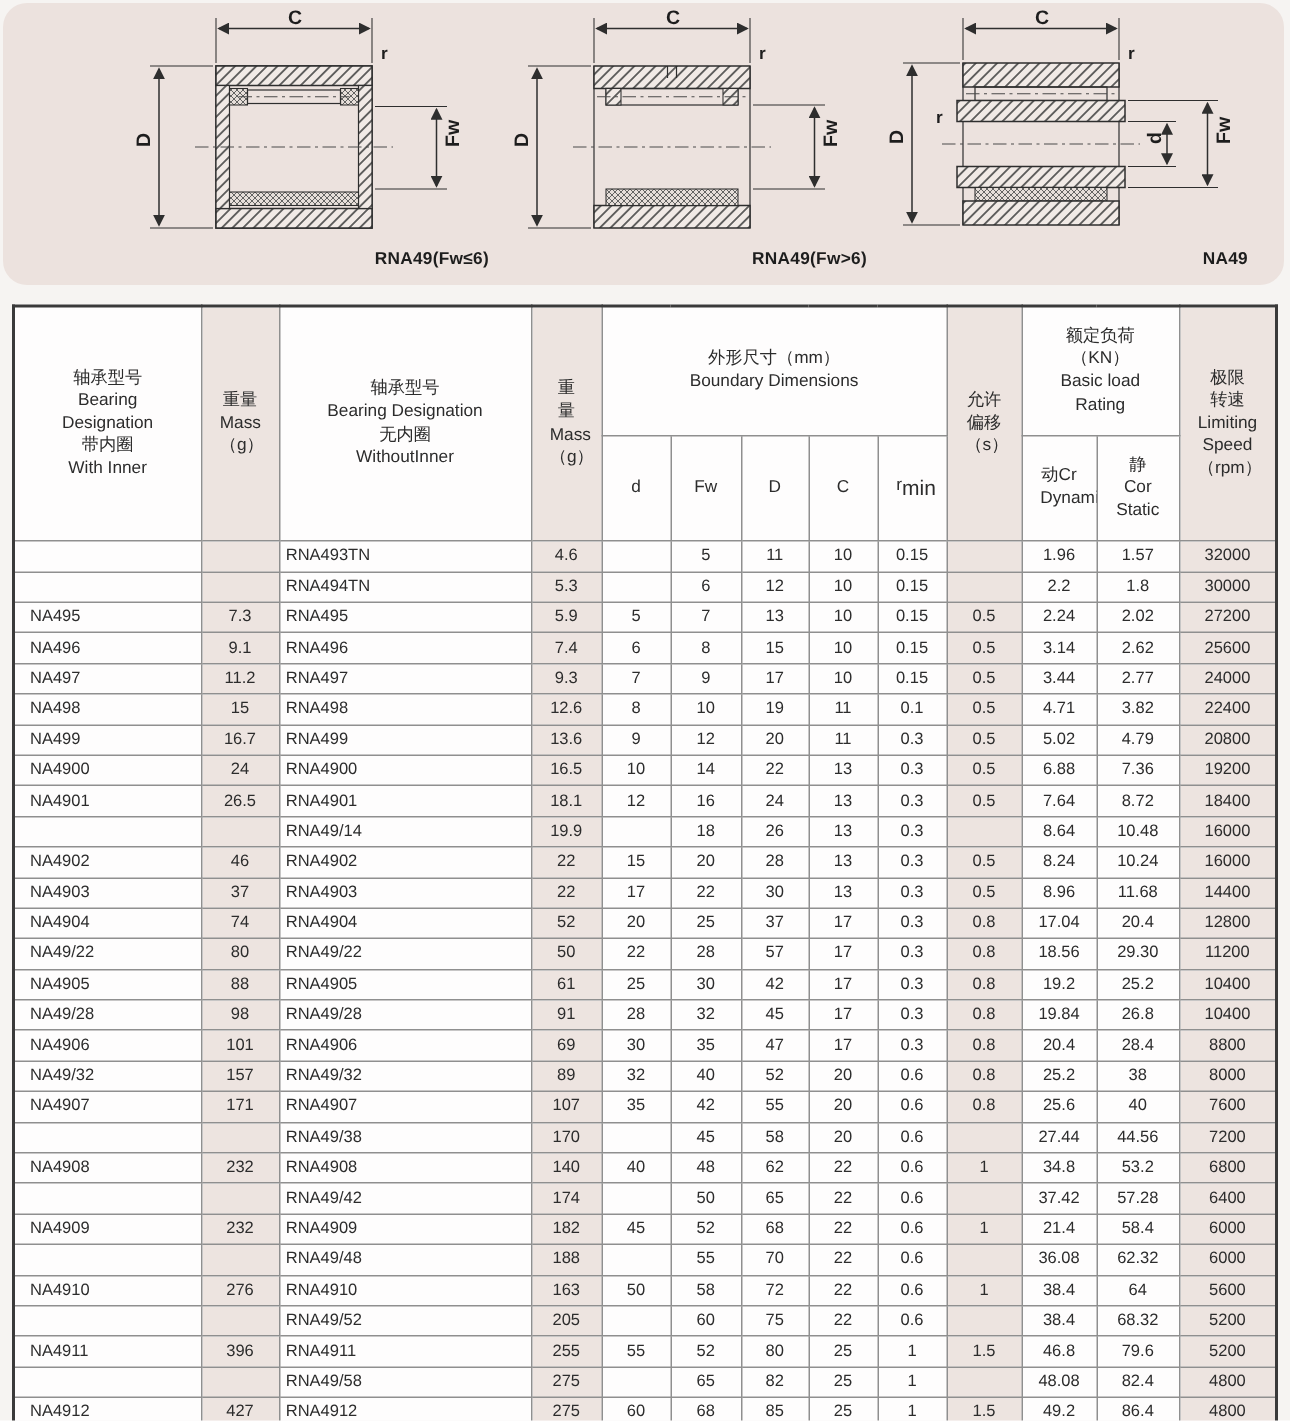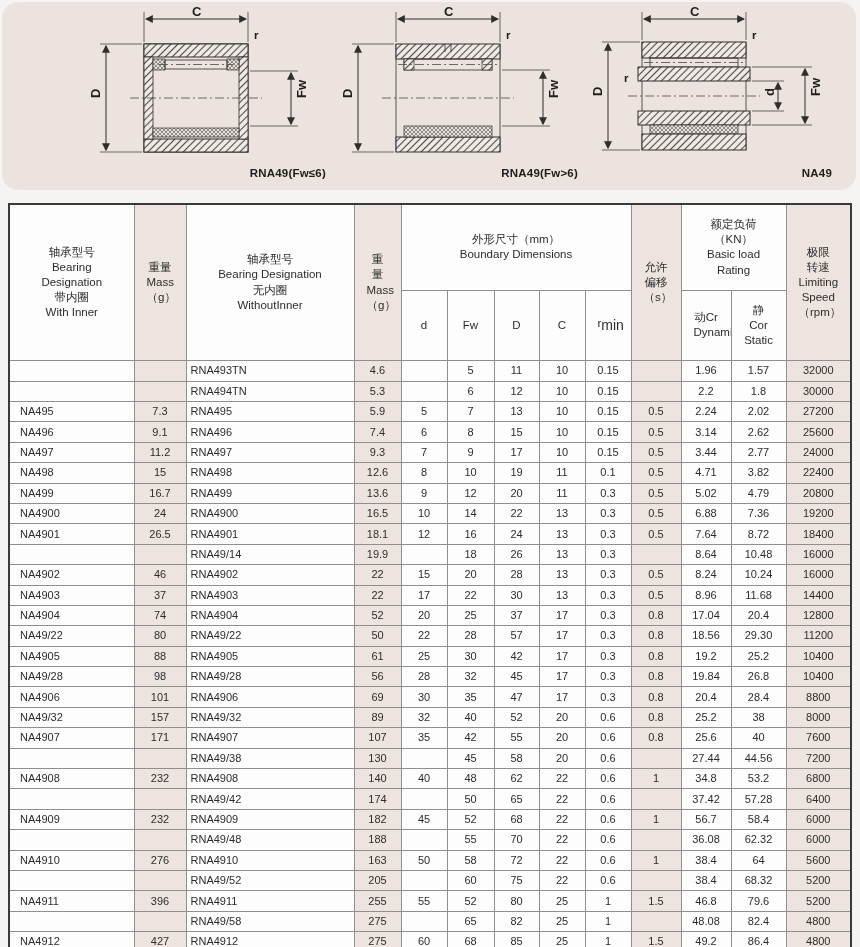--- a/index.html
+++ b/index.html
@@ -435,21 +435,21 @@
           <td class="c8">0.3</td>
           <td class="c9 shaded">0.8</td>
           <td class="c10">19.2</td>
           <td class="c11">25.2</td>
           <td class="c12 shaded">10400</td>
         </tr>
         <tr>
           <td class="c0">NA49/28</td>
           <td class="c1 shaded">98</td>
           <td class="c2">RNA49/28</td>
-          <td class="c3 shaded">56</td>
+          <td class="c3 shaded">91</td>
           <td class="c4">28</td>
           <td class="c5">32</td>
           <td class="c6">45</td>
           <td class="c7">17</td>
           <td class="c8">0.3</td>
           <td class="c9 shaded">0.8</td>
           <td class="c10">19.84</td>
           <td class="c11">26.8</td>
           <td class="c12 shaded">10400</td>
         </tr>
@@ -495,21 +495,21 @@
           <td class="c8">0.6</td>
           <td class="c9 shaded">0.8</td>
           <td class="c10">25.6</td>
           <td class="c11">40</td>
           <td class="c12 shaded">7600</td>
         </tr>
         <tr>
           <td class="c0"></td>
           <td class="c1 shaded"></td>
           <td class="c2">RNA49/38</td>
-          <td class="c3 shaded">130</td>
+          <td class="c3 shaded">170</td>
           <td class="c4"></td>
           <td class="c5">45</td>
           <td class="c6">58</td>
           <td class="c7">20</td>
           <td class="c8">0.6</td>
           <td class="c9 shaded"></td>
           <td class="c10">27.44</td>
           <td class="c11">44.56</td>
           <td class="c12 shaded">7200</td>
         </tr>
@@ -547,21 +547,21 @@
           <td class="c0">NA4909</td>
           <td class="c1 shaded">232</td>
           <td class="c2">RNA4909</td>
           <td class="c3 shaded">182</td>
           <td class="c4">45</td>
           <td class="c5">52</td>
           <td class="c6">68</td>
           <td class="c7">22</td>
           <td class="c8">0.6</td>
           <td class="c9 shaded">1</td>
-          <td class="c10">56.7</td>
+          <td class="c10">21.4</td>
           <td class="c11">58.4</td>
           <td class="c12 shaded">6000</td>
         </tr>
         <tr>
           <td class="c0"></td>
           <td class="c1 shaded"></td>
           <td class="c2">RNA49/48</td>
           <td class="c3 shaded">188</td>
           <td class="c4"></td>
           <td class="c5">55</td>

